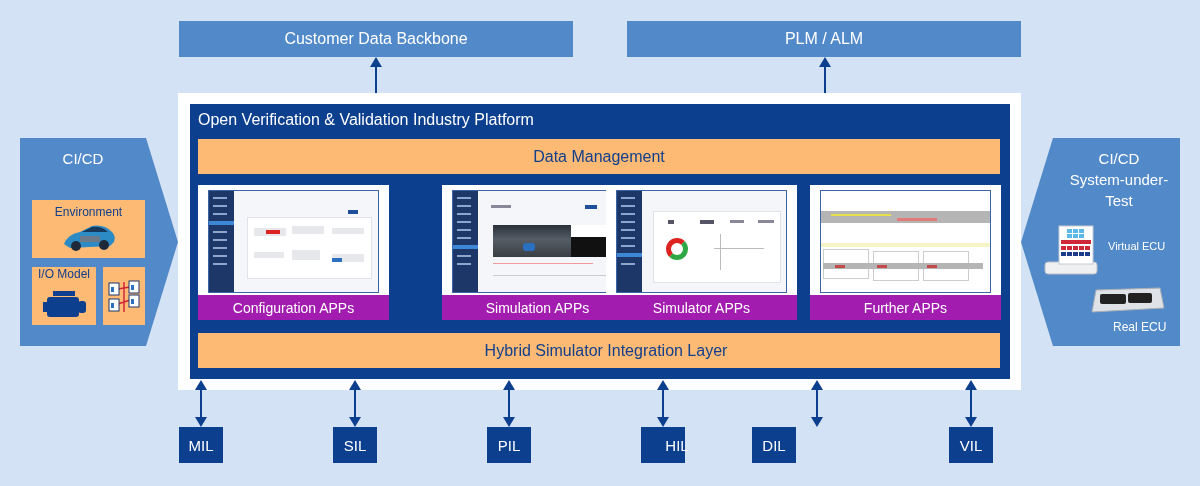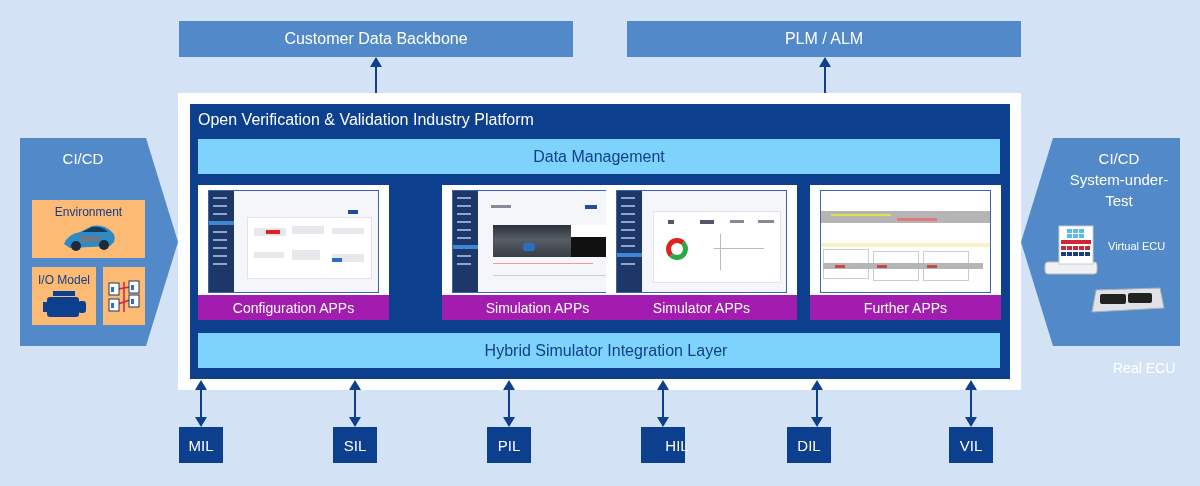--- a/index.html
+++ b/index.html
@@ -3,21 +3,21 @@
 <meta charset="utf-8">
 <style>
   * { box-sizing: border-box; margin: 0; padding: 0; }
   html, body { width: 1200px; height: 486px; overflow: hidden; }
   body { background: #d3e2f4; font-family: "Liberation Sans", "DejaVu Sans", sans-serif; position: relative; }
   .abs { position: absolute; }
   .top-box { background: #5289c8; color: #fff; font-size: 16px; display: flex; align-items: center; justify-content: center; height: 36px; top: 21px; width: 394px; }
   .frame { left: 178px; top: 93px; width: 843px; height: 297px; background: #fff; }
   .platform { left: 190px; top: 104px; width: 820px; height: 275px; background: #0d3f8f; }
   .platform-title { left: 198px; top: 111px; color: #fff; font-size: 16px; }
-  .bar { background: #7dd3fc; color: #123f8c; font-size: 16px; display: flex; align-items: center; justify-content: center; left: 198px; width: 802px; height: 35px; }
+  .bar { background: #fdba74; color: #123f8c; font-size: 16px; display: flex; align-items: center; justify-content: center; left: 198px; width: 802px; height: 35px; }
   .card { top: 185px; width: 191px; height: 135px; background: #fff; }
   .card .shot { position: absolute; left: 10px; top: 5px; width: 171px; height: 103px; border: 1px solid #3b63a8; background: #f4f6fa; overflow: hidden; }
   .card .label { position: absolute; left: 0; bottom: 0; width: 191px; height: 25px; background: #a21caf; color: #fff; font-size: 14px; display: flex; align-items: center; justify-content: center; }
   .sb { position: absolute; left: 0; top: 0; width: 25px; height: 100%; background: #1c3768; }
   .sb i { display: block; width: 14px; height: 2px; background: #8ea6cf; margin: 6px 0 0 4px; }
   .sb i.sel { background: #3e86d6; width: 25px; height: 4px; margin-left: 0; }
   .panel { position: absolute; background: #fff; border: 1px solid #e0e4ea; }
   .bottom-box { top: 427px; width: 44px; height: 36px; background: #0d3f8f; color: #fff; font-size: 15px; display: flex; align-items: center; justify-content: center; }
   .side-inner { background: #fdba74; }
   .side-title { color: #fff; font-size: 15px; text-align: center; line-height: 21px; }
@@ -50,21 +50,21 @@
   <div style="color:#123f8c;font-size:12px;text-align:center;margin-top:5px;">Environment</div>
   <svg style="position:absolute;left:30px;top:22px;" width="54" height="30">
     <path d="M2,22 Q6,12 18,10 L30,4 Q42,2 50,10 Q54,14 52,20 L48,24 L8,26 Z" fill="#2c8ac4"></path>
     <path d="M20,10 L30,5 Q40,4 46,10 Z" fill="#173a5c"></path>
     <circle cx="14" cy="24" r="5" fill="#1e2a3a"></circle>
       <circle cx="42" cy="23" r="5" fill="#1e2a3a"></circle>
     <rect x="18" y="14" width="20" height="6" fill="#6b7a8a"></rect>
   </svg>
 </div>
 <div class="abs side-inner" style="left:32px;top:267px;width:64px;height:58px;">
-  <div style="color:#123f8c;font-size:12px;text-align:center;margin-top:6px;">I/O Model</div>
+  <div style="color:#123f8c;font-size:12px;text-align:center;">I/O Model</div>
   <svg style="position:absolute;left:11px;top:24px;" width="44" height="30">
     <rect x="10" y="0" width="22" height="5" fill="#0d3f8f"></rect>
     <rect x="4" y="6" width="32" height="20" rx="3" fill="#0d3f8f"></rect>
     <rect x="0" y="11" width="6" height="10" fill="#0d3f8f"></rect>
     <rect x="35" y="10" width="8" height="12" rx="3" fill="#0d3f8f"></rect>
   </svg>
 </div>
 <div class="abs side-inner" style="left:103px;top:267px;width:42px;height:58px;">
   <svg style="position:absolute;left:5px;top:13px;" width="32" height="34">
     <line x1="16" y1="2" x2="16" y2="32" stroke="#d0263a" stroke-width="1.5"></line>
@@ -115,21 +115,21 @@
       <rect x="36" y="26" width="5" height="4"></rect>
       <rect x="42" y="26" width="5" height="4"></rect>
     </g>
 </svg>
 <div class="abs" style="left:1108px;top:240px;color:#fff;font-size:11px;">Virtual ECU</div>
 <svg class="arrow" style="left:1090px;top:286px;" width="76" height="30">
   <polygon points="6,4 70,2 74,22 2,26" fill="#dfe2e6" stroke="#a9afb6"></polygon>
   <rect x="10" y="8" width="26" height="10" rx="2" fill="#222"></rect>
   <rect x="38" y="7" width="24" height="10" rx="2" fill="#222"></rect>
 </svg>
-<div class="abs" style="left:1113px;top:320px;color:#fff;font-size:14px;margin-top:40px;">Real ECU</div>
+<div class="abs" style="left:1113px;top:320px;color:#fff;font-size:12px;">Real ECU</div>
 
 <div class="abs frame"></div>
 <div class="abs platform"></div>
 <div class="abs platform-title">Open Verification &amp; Validation Industry Platform</div>
 <div class="abs bar" style="top:139px;">Data Management</div>
 
 <div class="abs card" style="left:198px;">
   <div class="shot">
     <div class="sb">
         <i></i>
@@ -225,21 +225,21 @@
   <div class="label">Further APPs</div>
 </div>
 
 <div class="abs bar" style="top:333px;padding-left:14px;">Hybrid Simulator Integration Layer</div>
 
 <div id="bottom-row"></div>
 <div class="abs bottom-box" style="left:179px;">MIL</div>
 <div class="abs bottom-box" style="left:333px;">SIL</div>
 <div class="abs bottom-box" style="left:487px;">PIL</div>
 <div class="abs bottom-box" style="left:641px;padding-left:28px;">HIL</div>
-<div class="abs bottom-box" style="left:787px;">DIL</div>
+<div class="abs bottom-box" style="left:752px;">DIL</div>
 <div class="abs bottom-box" style="left:949px;">VIL</div>
 
 <svg class="arrow" style="left:193px;top:380px;" width="16" height="47">
     <line x1="8" y1="6" x2="8" y2="41" stroke="#0d3f8f" stroke-width="2"></line>
     <polygon points="8,0 2,10 14,10" fill="#0d3f8f"></polygon>
     <polygon points="8,47 2,37 14,37" fill="#0d3f8f"></polygon>
   </svg>
 <svg class="arrow" style="left:347px;top:380px;" width="16" height="47">
     <line x1="8" y1="6" x2="8" y2="41" stroke="#0d3f8f" stroke-width="2"></line>
     <polygon points="8,0 2,10 14,10" fill="#0d3f8f"></polygon>

